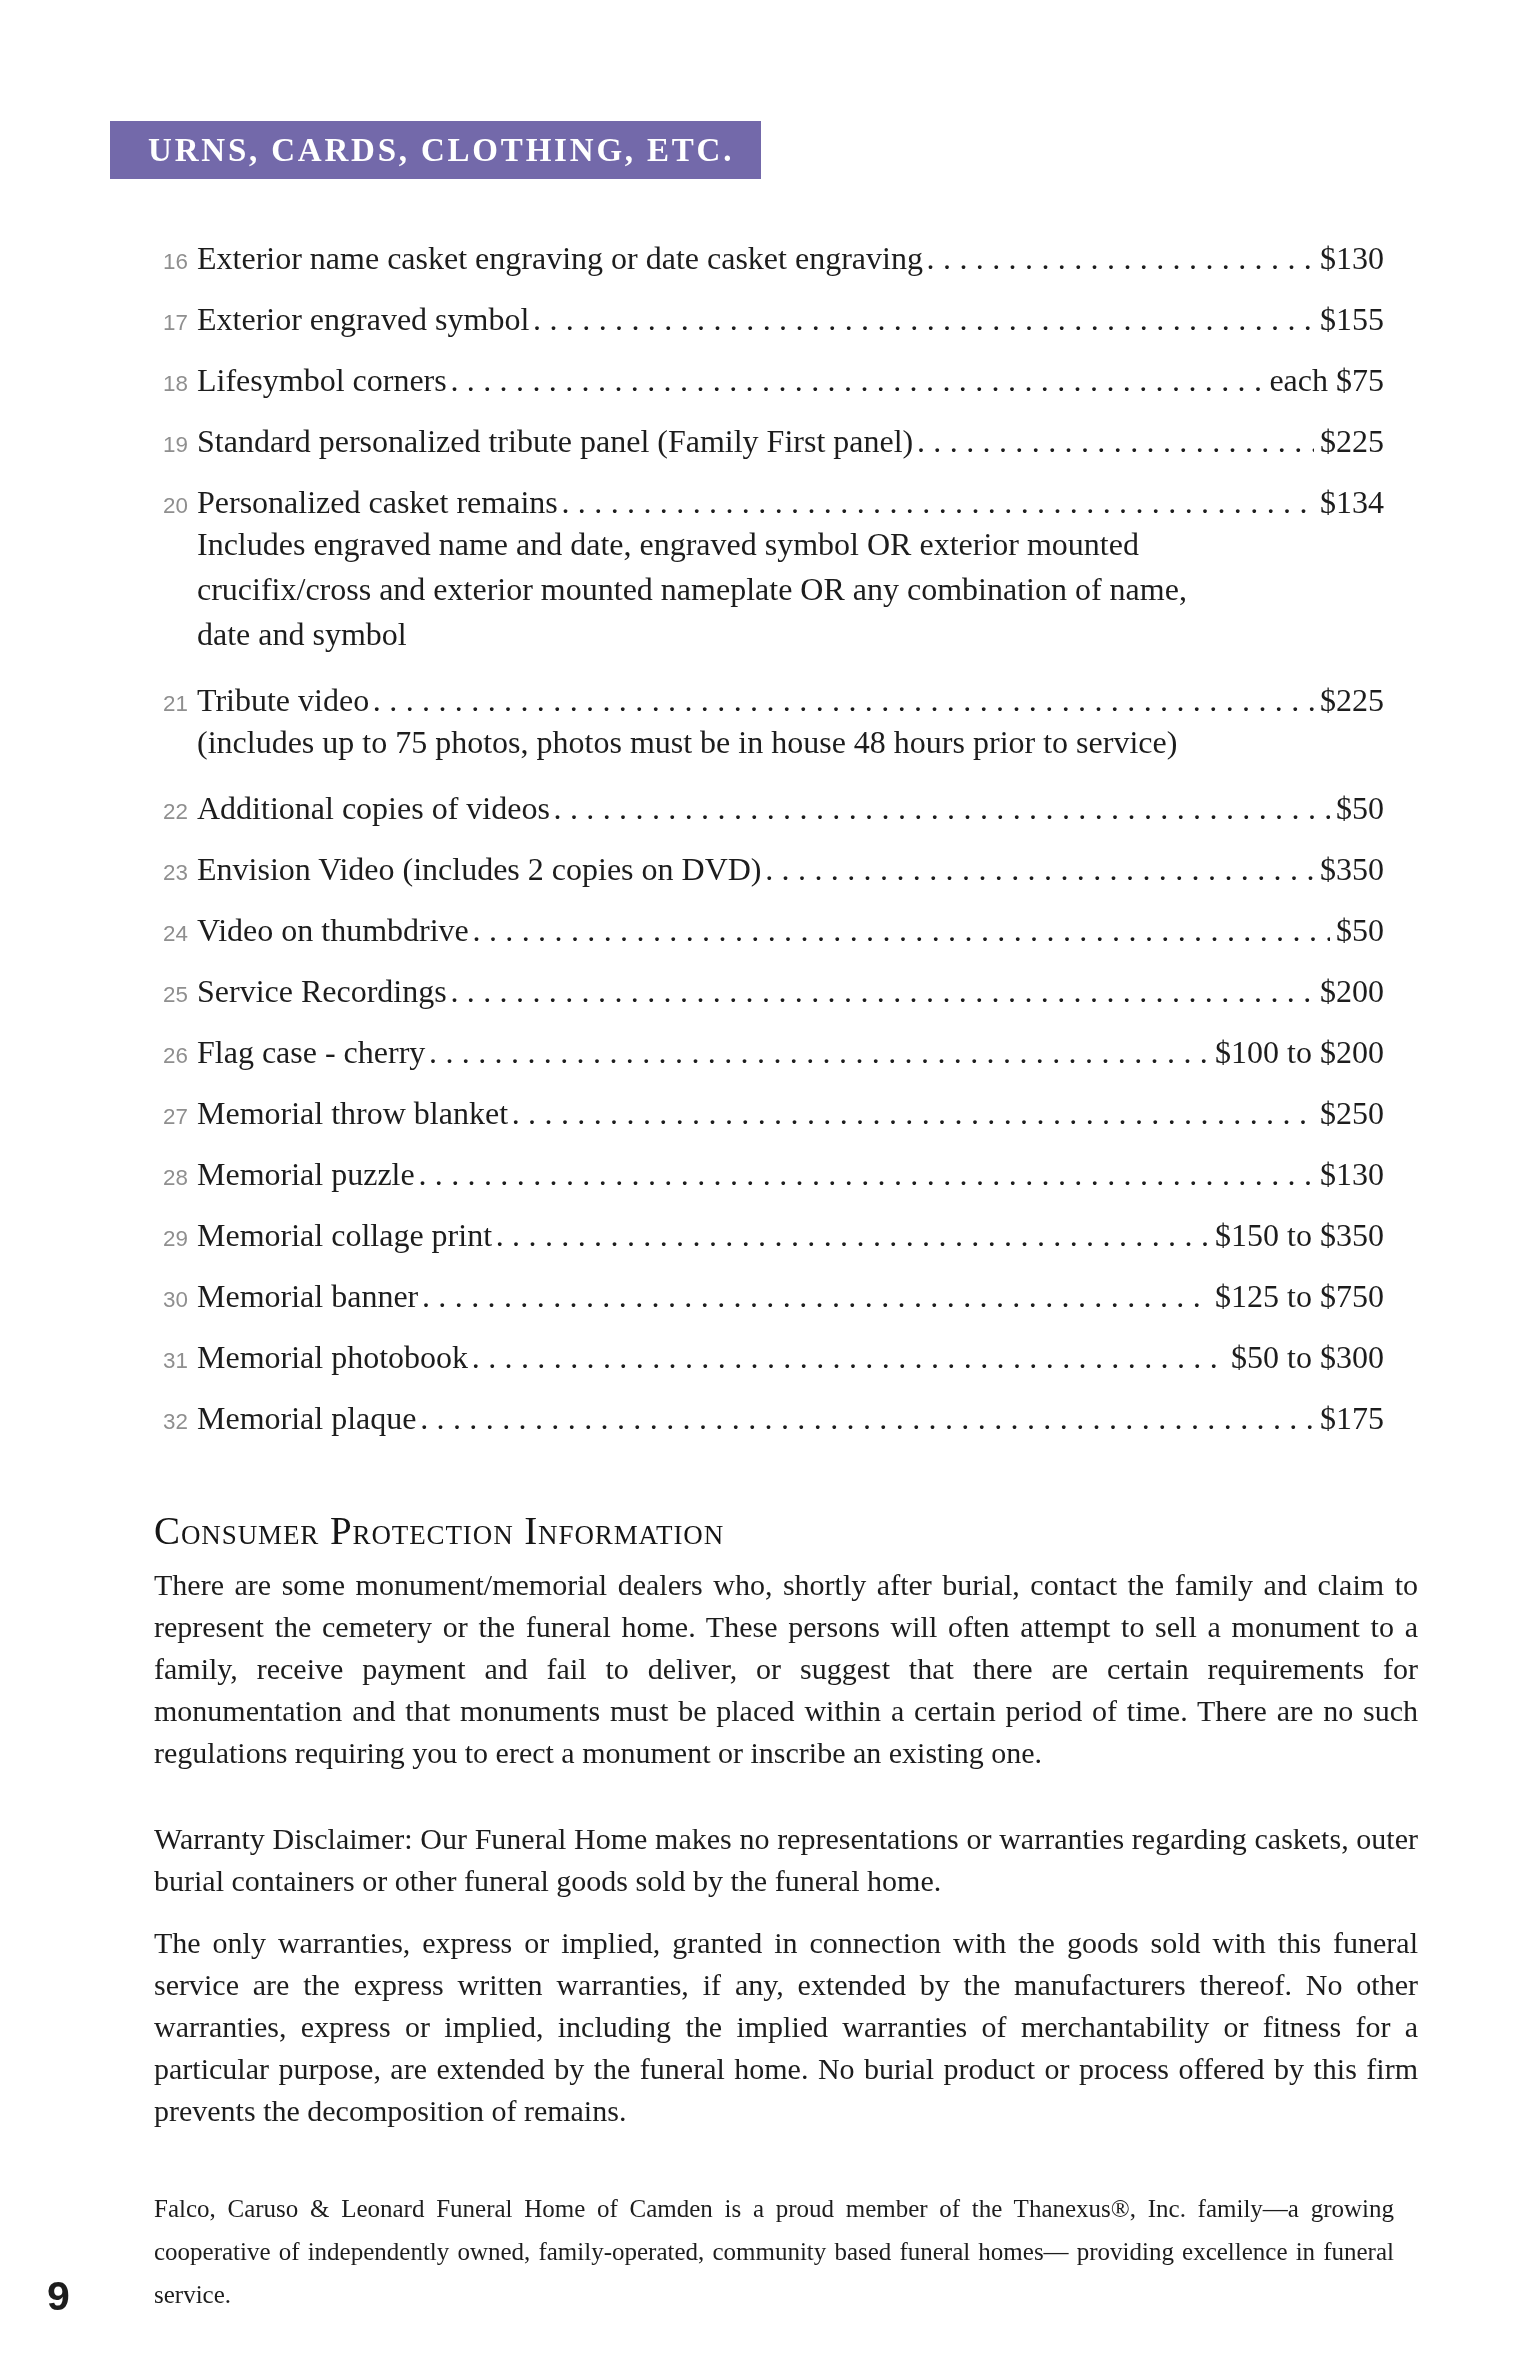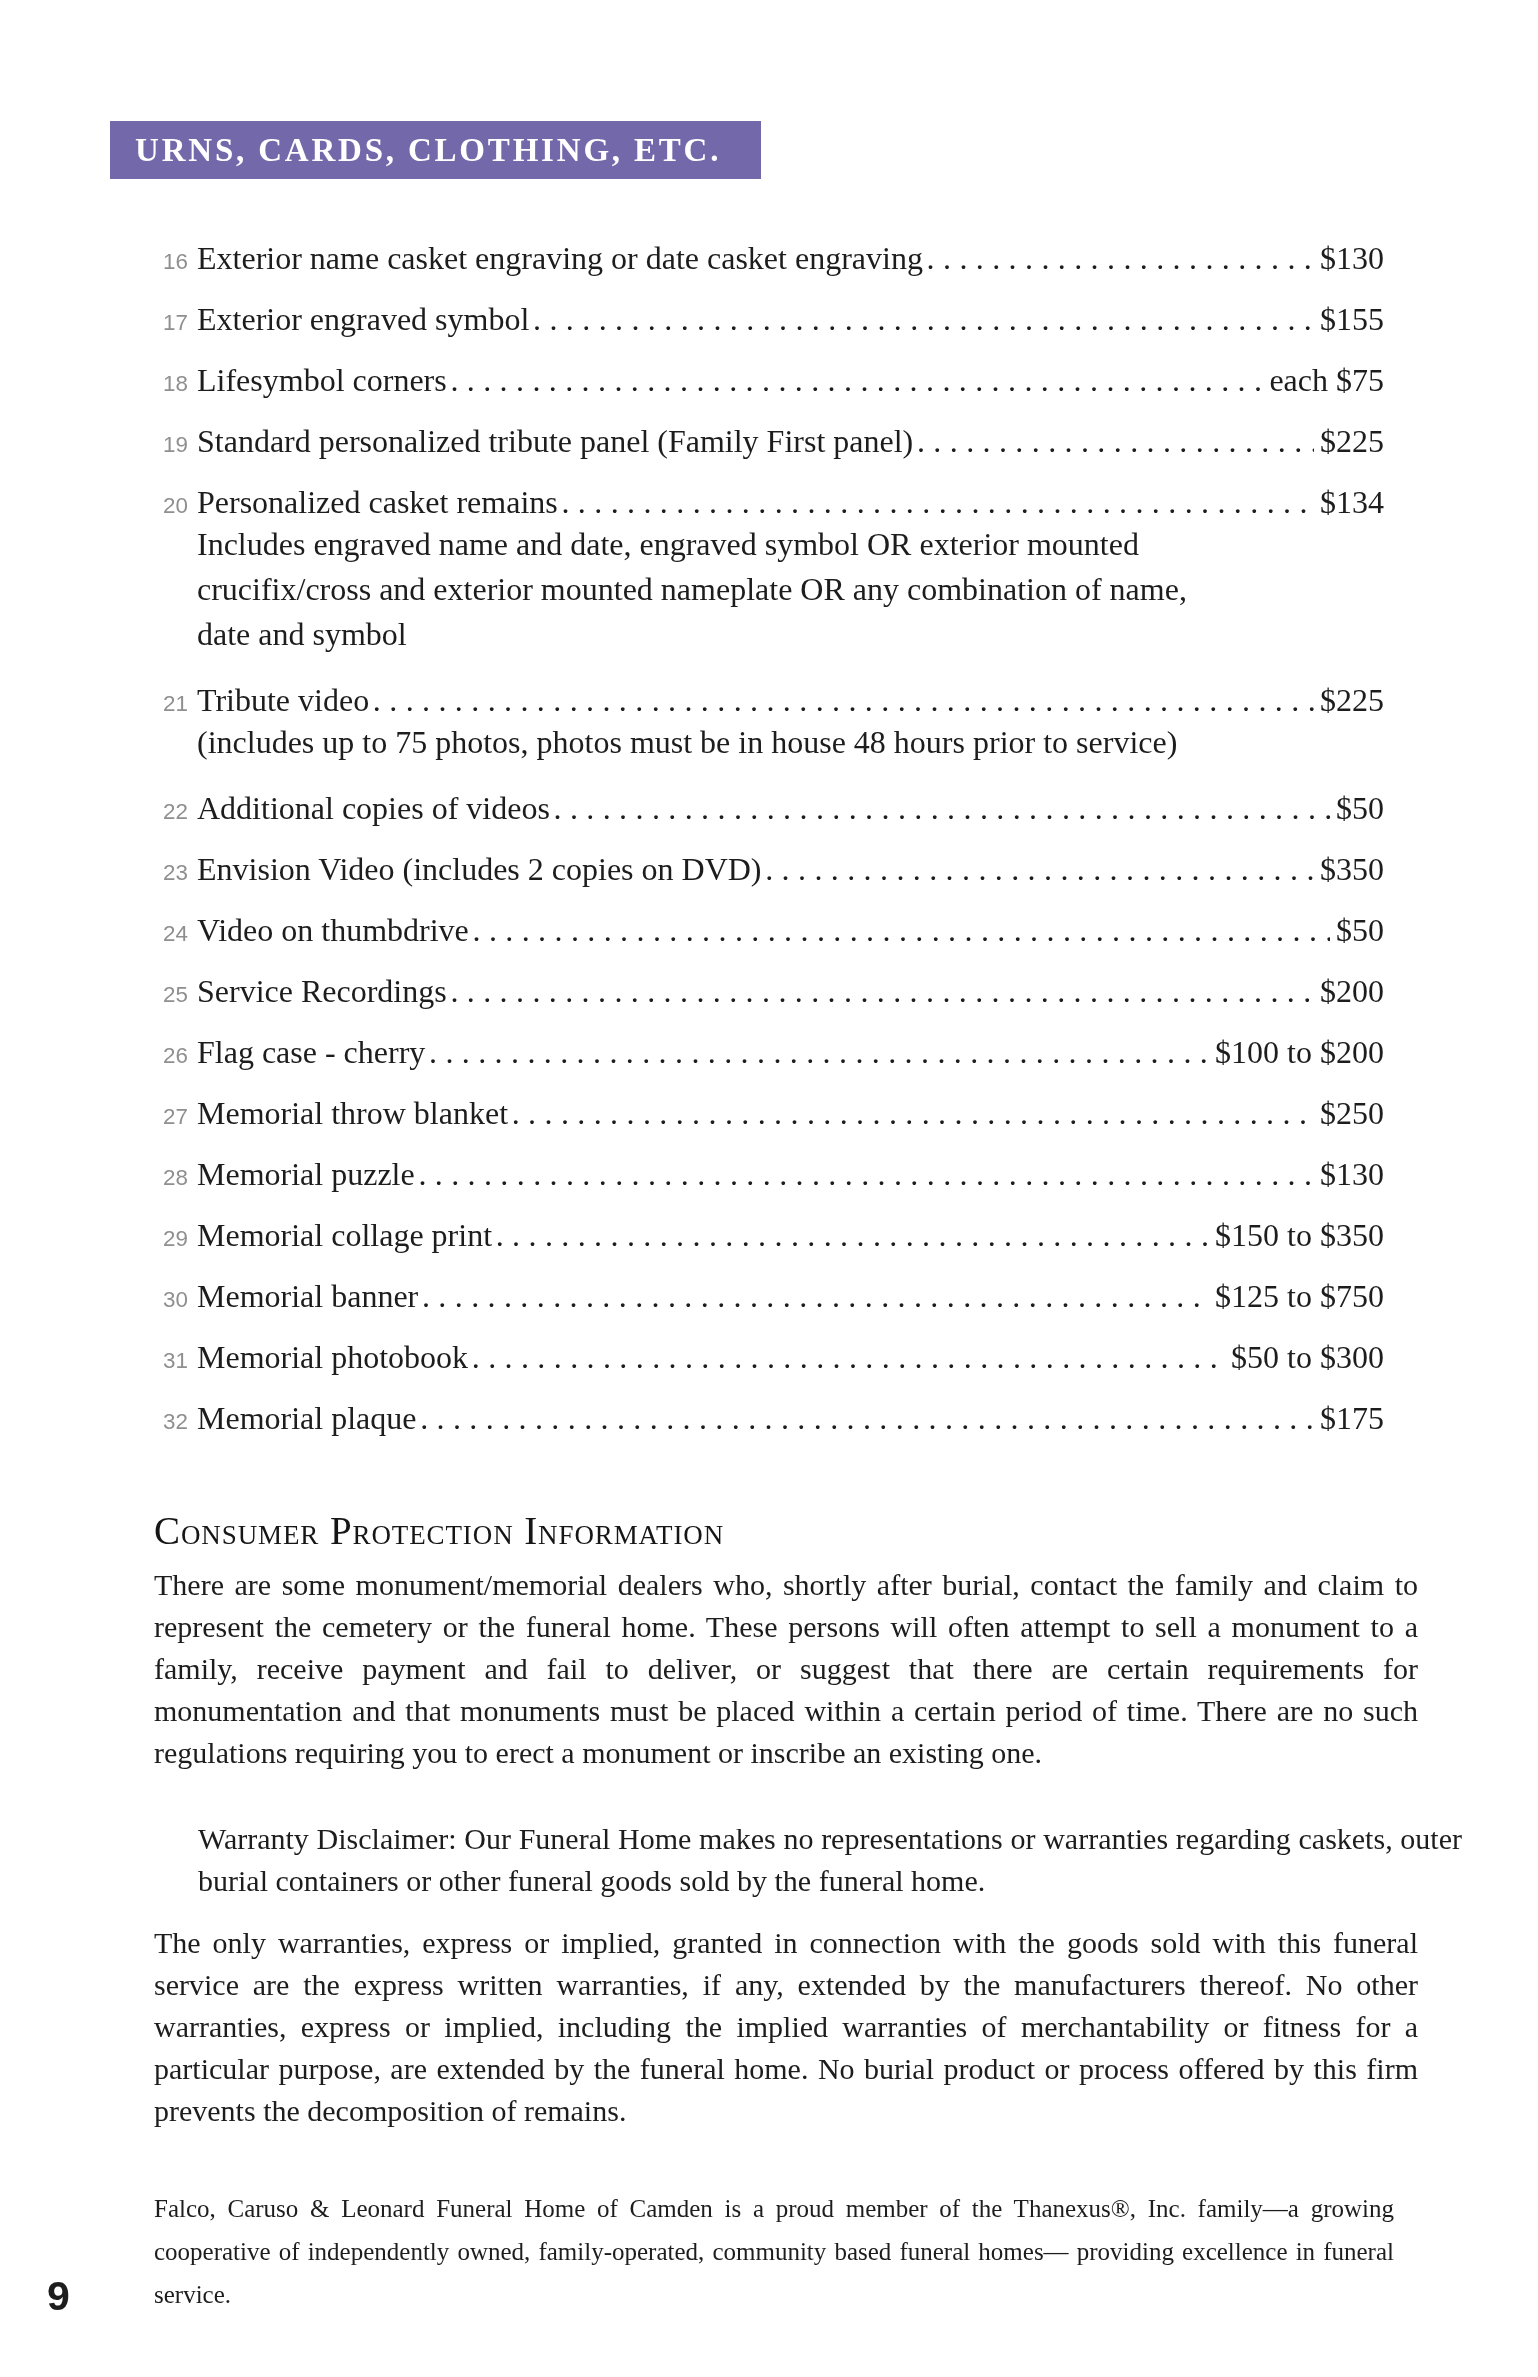--- a/index.html
+++ b/index.html
@@ -28,21 +28,21 @@
   .banner {
     position: absolute;
     left: 110px;
     top: 121px;
     width: 651px;
     height: 58px;
     background: #7369aa;
   }
   .banner-text {
     display: block;
-    padding-left: 25px;
+    padding-left: 38px;
     color: #ffffff;
     font-family: "Liberation Serif", serif;
     font-weight: bold;
     font-size: 33px;
     line-height: 58px;
     letter-spacing: 2.8px;
     white-space: nowrap;
   }
 
   
@@ -101,21 +101,21 @@
     letter-spacing: 0.9px;
     color: #161616;
     margin-bottom: 11.2px;
   }
   .para {
     font-size: 30px;
     line-height: 42px;
     text-align: justify;
   }
 
-  .warranty1 { position: absolute; left: 154px; top: 1818px; width: 1264px; margin-left: 44px; }
+  .warranty1 { position: absolute; left: 154px; top: 1818px; width: 1264px; }
   .warranty2 { position: absolute; left: 154px; top: 1922px; width: 1264px; }
 
   
   .footer-note {
     position: absolute;
     left: 154px;
     top: 2187px;
     width: 1240px;
     font-size: 25px;
     line-height: 43px;

